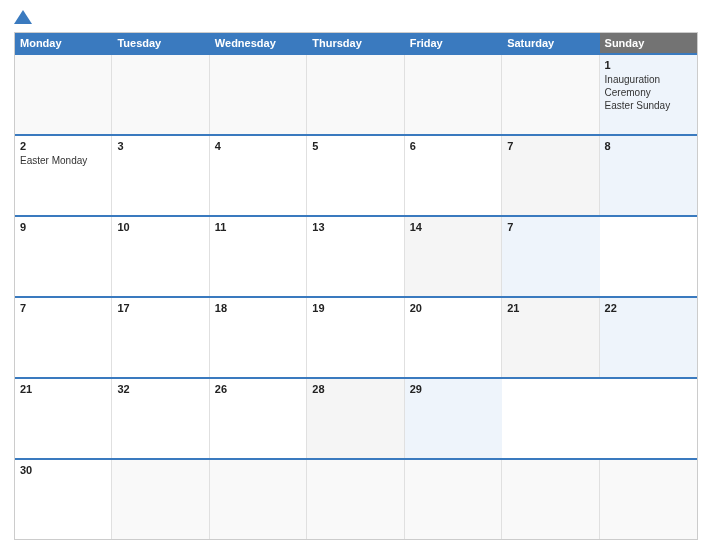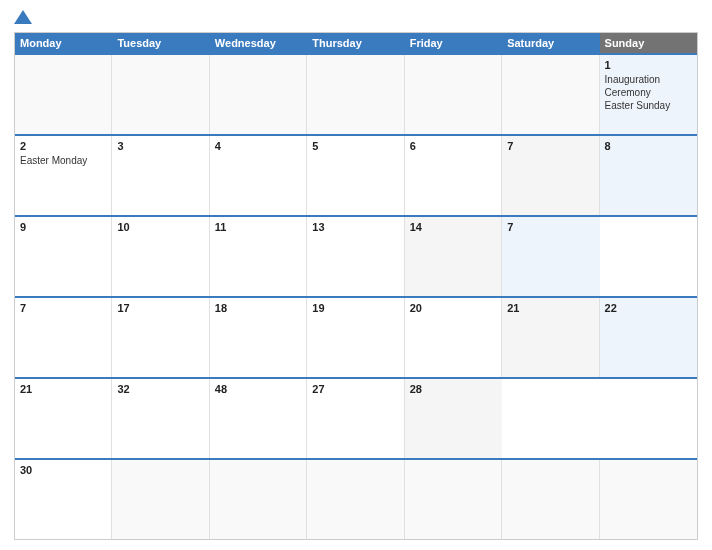--- a/index.html
+++ b/index.html
@@ -246,27 +246,27 @@
           </div>
         </div>
         <div class="cal-week">
           <div class="cal-cell">
             <span class="day-num">21</span>
           </div>
           <div class="cal-cell">
             <span class="day-num">32</span>
           </div>
           <div class="cal-cell">
-            <span class="day-num">48</span>
-          </div>
-          <div class="cal-cell">
-            <span class="day-num">27</span>
+            <span class="day-num">26</span>
           </div>
           <div class="cal-cell saturday">
             <span class="day-num">28</span>
+          </div>
+          <div class="cal-cell sunday">
+            <span class="day-num">29</span>
           </div>
         </div>
         <div class="cal-week">
           <div class="cal-cell">
             <span class="day-num">30</span>
           </div>
           <div class="cal-cell empty"></div>
           <div class="cal-cell empty"></div>
           <div class="cal-cell empty"></div>
           <div class="cal-cell empty"></div>

